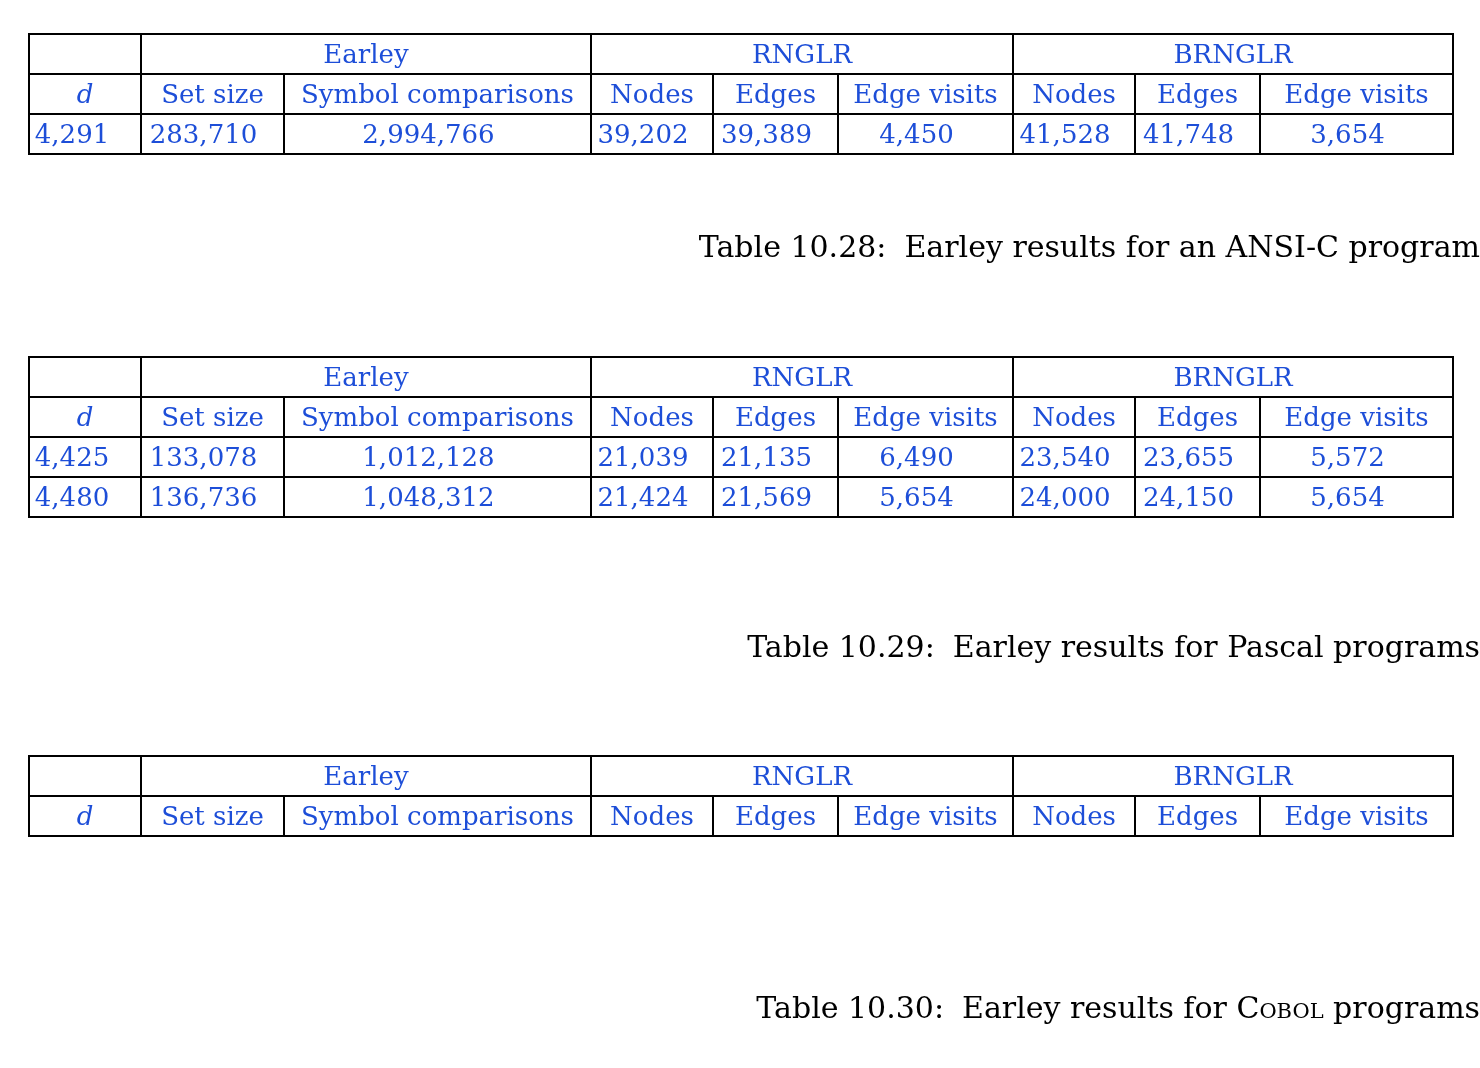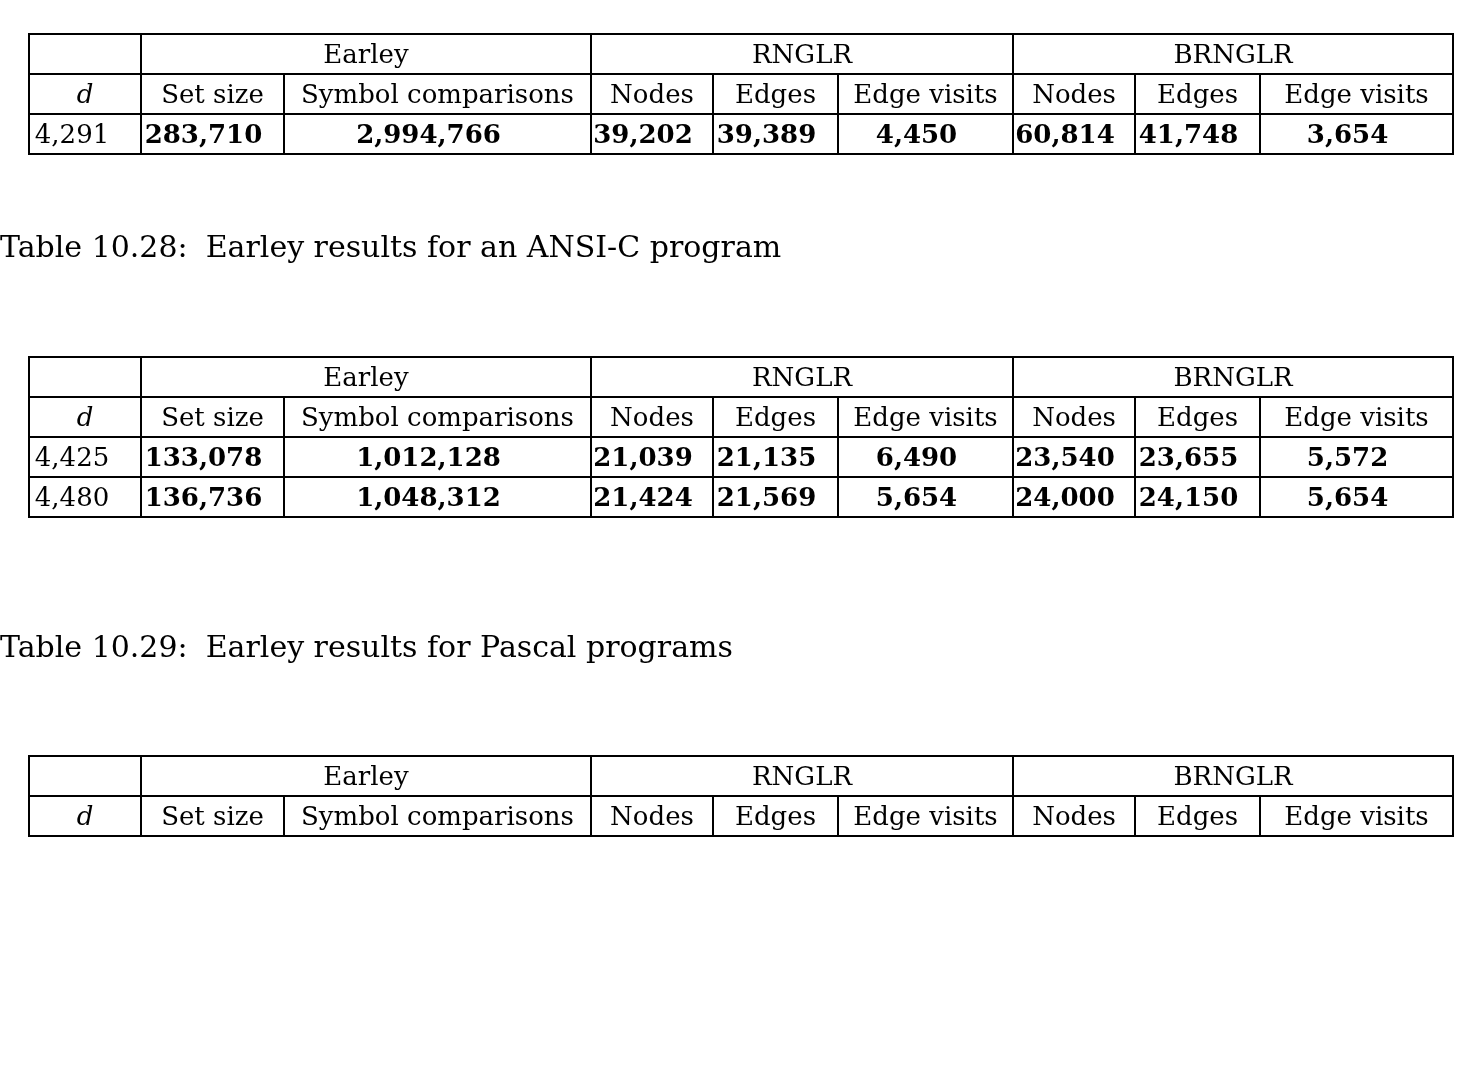--- a/index.html
+++ b/index.html
@@ -13,41 +13,41 @@
   }
   .tbl-wrap { position: absolute; left: 28px; width: 1424px; }
   #t1 { top: 33px; }
   #t2 { top: 356px; }
   #t3 { top: 755px; }
   table.results {
     border-collapse: collapse;
     table-layout: fixed;
     width: 100%;
     font-size: 26px;
-    color: #000000;
+    color: #1d4ed8;
     padding-left: 7px;
   }
   table.results td {
     border: 2px solid #000000;
     height: 38px;
     padding: 0;
     text-align: center;
     vertical-align: middle;
     overflow: hidden;
     white-space: nowrap;
   }
   td.dbl { border-left: 7px double #000000; }
-  td.num { text-align: right; padding-right: 18px !important; font-weight: bold; }
+  td.num { text-align: right; padding-right: 18px !important; }
   td.dnum { text-align: right; padding-right: 26px !important; margin-left: 36px; }
   .ital { font-style: italic; }
   .caption {
     position: absolute;
     left: 0;
     width: 100%;
-    text-align: left;
+    text-align: right;
     font-size: 30px;
     line-height: 40px;
     color: #000000;
   }
   #c1 { top: 227px; }
   #c2 { top: 627px; }
   #c3 { top: 988px; }
   .cap-label { margin-right: 18px; }
   .smallcaps { font-variant: small-caps; }
 </style>
@@ -87,21 +87,21 @@
         <td>Edges</td>
         <td>Edge visits</td>
       </tr>
       <tr>
         <td class="dnum">4,291</td>
         <td class="dbl num">283,710</td>
         <td class="num">2,994,766</td>
         <td class="dbl num">39,202</td>
         <td class="num">39,389</td>
         <td class="num">4,450</td>
-        <td class="dbl num">60,814</td>
+        <td class="dbl num">41,528</td>
         <td class="num">41,748</td>
         <td class="num">3,654</td>
       </tr>
     </tbody>
       </table>
   </div>
 
   <div class="caption" id="c1">
     <span class="cap-label">Table 10.28:</span><span>Earley results for an ANSI-C program</span><span class="smallcaps"></span><span></span>
   </div>
@@ -195,14 +195,17 @@
         <td>Edges</td>
         <td>Edge visits</td>
         <td class="dbl">Nodes</td>
         <td>Edges</td>
         <td>Edge visits</td>
       </tr>
     </tbody>
       </table>
   </div>
 
+  <div class="caption" id="c3">
+    <span class="cap-label">Table 10.30:</span><span>Earley results for </span><span class="smallcaps">Cobol</span><span> programs</span>
+  </div>
 
 </div>
 
 </body></html>

